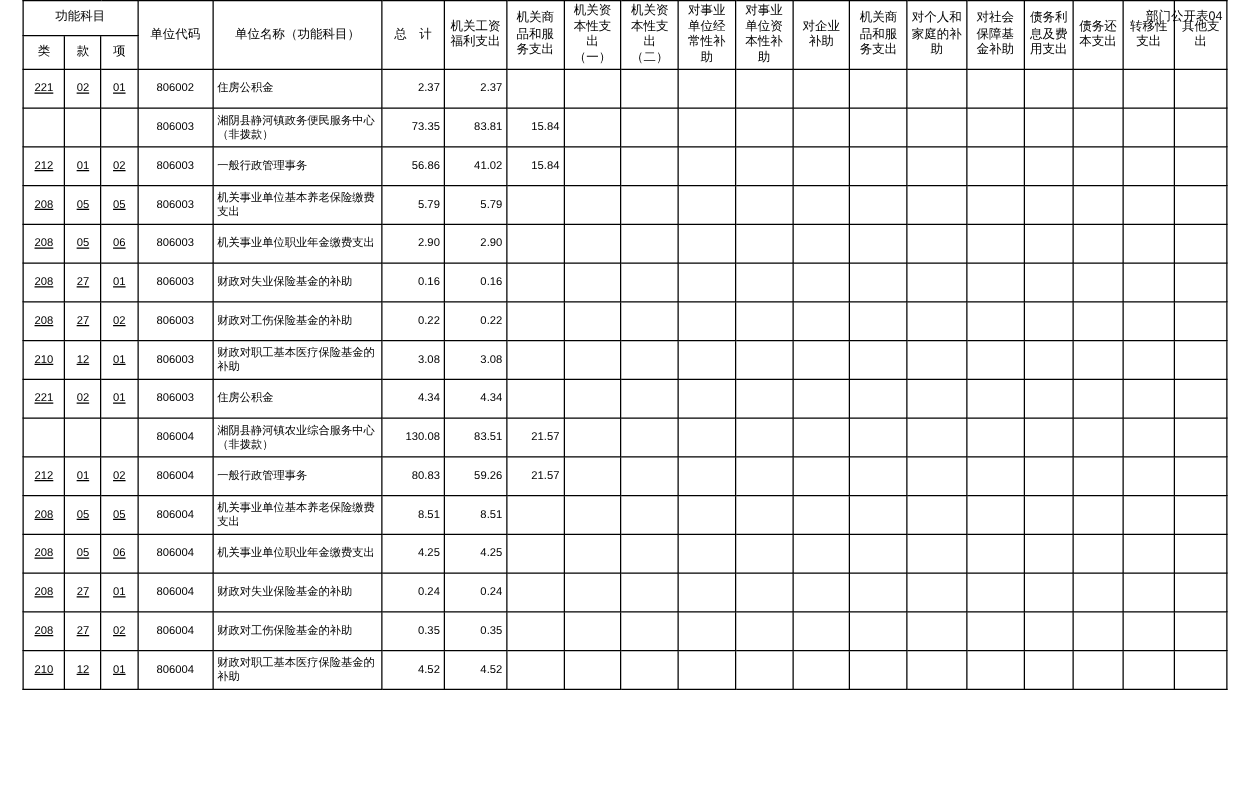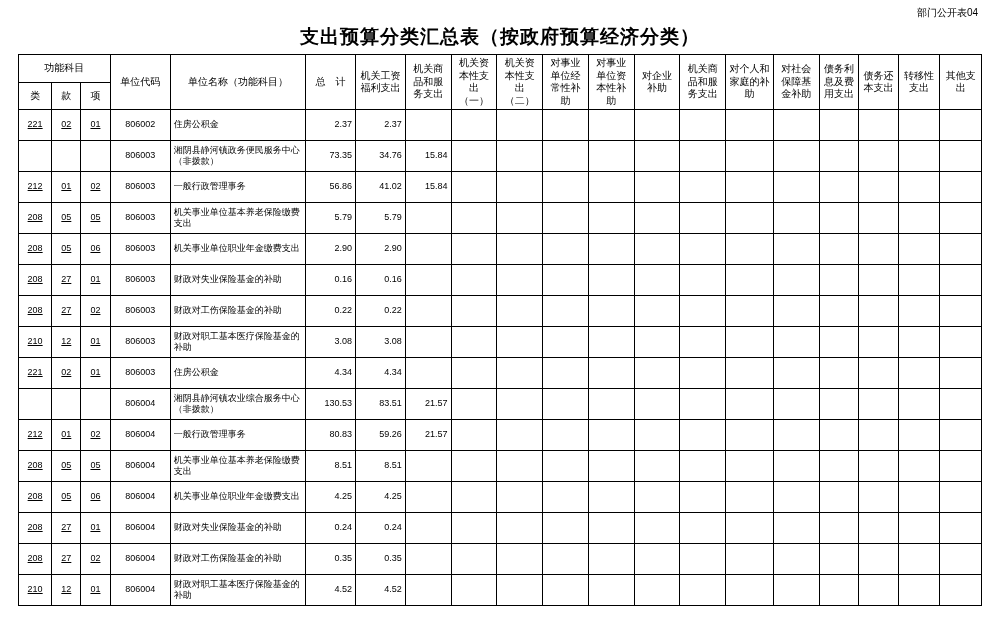--- a/index.html
+++ b/index.html
@@ -75,21 +75,20 @@
   .name-cell { text-align: left; padding-left: 8px; font-size: 9px; margin-left: 37px; }
   .code-cell { text-align: center; }
 </style>
 </head>
 <body>
 
 <div class="page">
 
   <div class="top-right-label">部门公开表04</div>
 
-  <div class="doc-title">支出预算分类汇总表（按政府预算经济分类）</div>
 
 
   <table class="budget">
     <colgroup>
       <col style="width:32px">
         <col style="width:28px">
         <col style="width:28px">
       <col style="width:58px">
         <col style="width:130px">
       <col style="width:48px">
@@ -158,21 +157,21 @@
           <td class="c-right"></td>
           <td class="c-right"></td>
         </tr>
         <tr>
           <td class="c-center"></td>
           <td class="c-center"></td>
           <td class="c-center"></td>
           <td class="code-cell">806003</td>
           <td class="name-cell">湘阴县静河镇政务便民服务中心（非拨款）</td>
           <td class="c-right">73.35</td>
-          <td class="c-right">34.76</td>
+          <td class="c-right">83.81</td>
           <td class="c-right">15.84</td>
           <td class="c-right"></td>
           <td class="c-right"></td>
           <td class="c-right"></td>
           <td class="c-right"></td>
           <td class="c-right"></td>
           <td class="c-right"></td>
           <td class="c-right"></td>
           <td class="c-right"></td>
           <td class="c-right"></td>
@@ -333,21 +332,21 @@
           <td class="c-right"></td>
           <td class="c-right"></td>
           <td class="c-right"></td>
         </tr>
         <tr>
           <td class="c-center"></td>
           <td class="c-center"></td>
           <td class="c-center"></td>
           <td class="code-cell">806004</td>
           <td class="name-cell">湘阴县静河镇农业综合服务中心（非拨款）</td>
-          <td class="c-right">130.53</td>
+          <td class="c-right">130.08</td>
           <td class="c-right">83.51</td>
           <td class="c-right">21.57</td>
           <td class="c-right"></td>
           <td class="c-right"></td>
           <td class="c-right"></td>
           <td class="c-right"></td>
           <td class="c-right"></td>
           <td class="c-right"></td>
           <td class="c-right"></td>
           <td class="c-right"></td>

